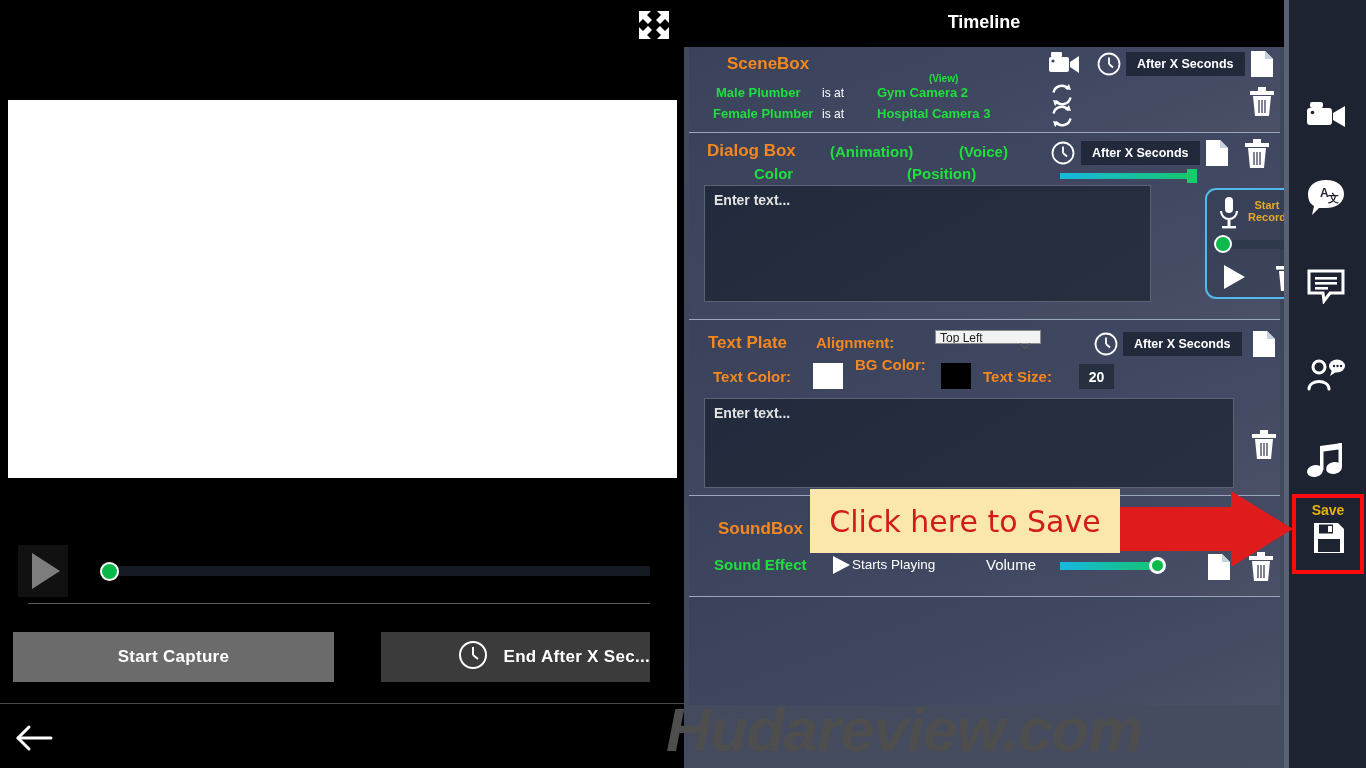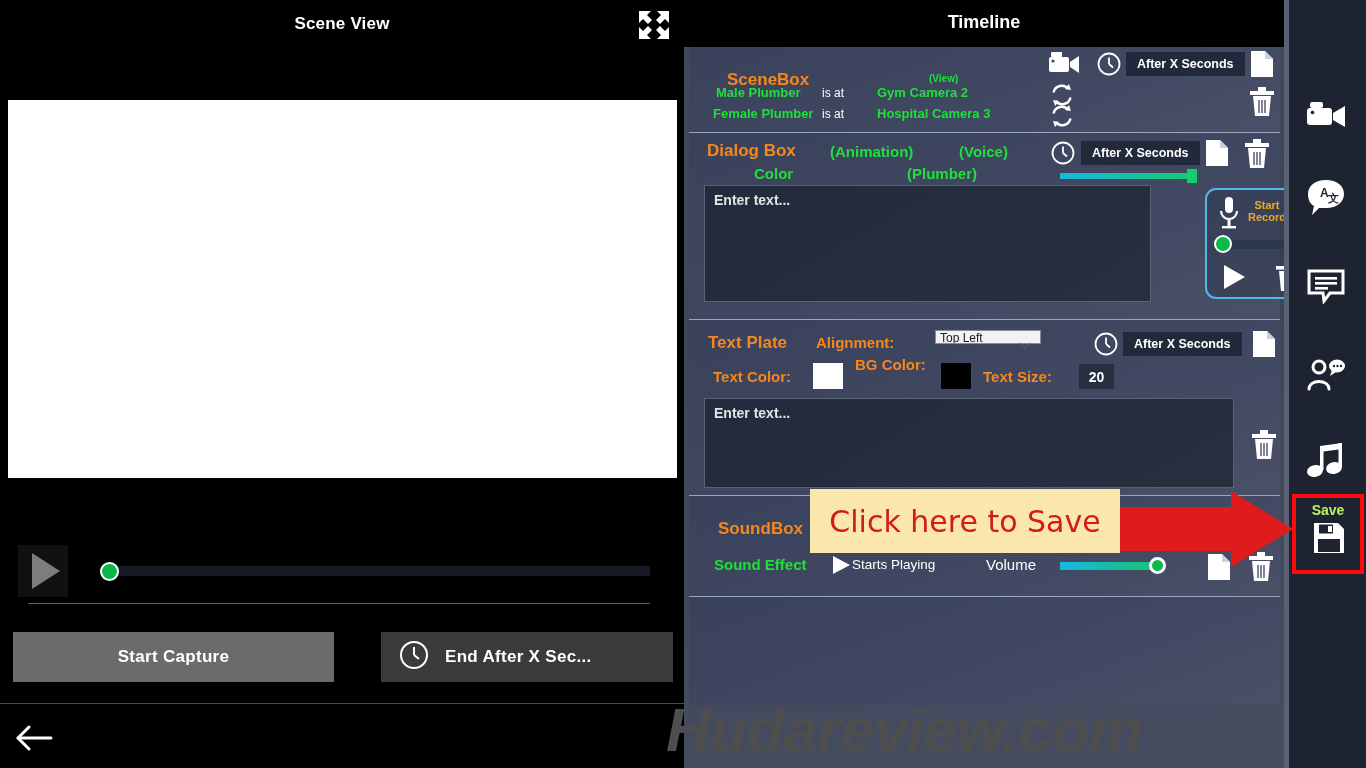--- a/index.html
+++ b/index.html
@@ -54,22 +54,22 @@
     background: #5c5c5c;
   }
   .bigbtn {
     position: absolute; height: 50px; background: #6b6b6b;
     color: #fff; font-size: 17px; font-weight: bold;
     display: flex; align-items: center; justify-content: center;
     cursor: pointer; letter-spacing: .3px;
   }
   #start-capture-btn { left: 13px; top: 632px; width: 321px; }
   #end-after-btn {
-    left: 381px; top: 632px; width: 292px; background: #3b3b3b;
-    justify-content: flex-start; padding-left: 18px; gap: 16px;
+    left: 381px; top: 632px; width: 269px; background: #3b3b3b;
+    justify-content: flex-end; padding-left: 18px; gap: 16px;
   }
   #bottom-bar {
     position: absolute; left: 0; top: 703px; width: 684px; height: 65px;
     background: #000; border-top: 1px solid #4a4a4a;
   }
   #back-arrow {
     position: absolute; left: 14px; top: 18px; width: 40px; height: 32px;
     cursor: pointer;
   }
 
@@ -99,21 +99,21 @@
     position: absolute; left: 5px; width: 591px;
     background: linear-gradient(160deg,#3a415a 0%,#414862 60%,#4a5066 100%);
     border-top: 1px solid #9aa6bd;
   }
   .orange { color: #f4881f; font-weight: bold; }
   .green  { color: #1ee03c; font-weight: bold; }
   .white  { color: #ffffff; font-weight: normal; }
 
   
   #scenebox-block { top: 47px; height: 85px; border-top: none; }
-  #scenebox-title { position: absolute; left: 38px; top: 23px; font-size: 17px; }
+  #scenebox-title { position: absolute; left: 38px; top: 7px; font-size: 17px; }
   #scenebox-view  { position: absolute; left: 240px; top: 26px; font-size: 10px; }
   #male-name   { position: absolute; left: 27px; top: 38px; font-size: 13px; }
   #male-isat   { position: absolute; left: 133px; top: 39px; font-size: 12px; }
   #male-cam    { position: absolute; left: 188px; top: 38px; font-size: 13px; }
   #female-name { position: absolute; left: 24px; top: 59px; font-size: 13px; }
   #female-isat { position: absolute; left: 133px; top: 60px; font-size: 12px; }
   #female-cam  { position: absolute; left: 188px; top: 59px; font-size: 13px; }
   #sb-cam-icon  { position: absolute; left: 359px; top: 3px; width: 32px; height: 26px; cursor: pointer; }
   #sb-sync1 { position: absolute; left: 361px; top: 36px; width: 24px; height: 24px; cursor: pointer; }
   #sb-sync2 { position: absolute; left: 361px; top: 57px; width: 24px; height: 24px; cursor: pointer; }
@@ -258,21 +258,21 @@
   #side-translate { top: 178px; }
   #side-subtitle  { top: 268px; }
   #side-character { top: 356px; }
   #side-music     { top: 442px; }
   #save-highlight {
     position: absolute; left: 1292px; top: 494px; width: 72px; height: 80px;
     border: 4px solid #ff0a0a; background: #1d2330; z-index: 22;
   }
   #save-label {
     position: absolute; left: 0; top: 4px; width: 64px; text-align: center;
-    color: #bef264; font-size: 14px; font-weight: bold;
+    color: #eab308; font-size: 14px; font-weight: bold;
   }
   #save-icon { position: absolute; left: 17px; top: 24px; width: 32px; height: 32px; cursor: pointer; }
 
   
   #callout-box {
     position: absolute; left: 810px; top: 489px; width: 310px; height: 64px;
     background: #fbe7ab; z-index: 35;
     display: flex; align-items: center; justify-content: center;
   }
   #callout-text {
@@ -285,21 +285,20 @@
   }
 </style>
 </head>
 <body>
 
 <div id="root">
 
   <div id="scene-panel">
 
     <div id="scene-header">
-      <div id="scene-title">Scene View</div>
       <div id="expand-icon">
         <svg viewBox="0 0 32 30" width="32" height="30">
           <g fill="#fff">
             <polygon points="1,1 13,1 9,5 14,10 10,14 5,9 1,13"></polygon>
             <polygon points="31,1 19,1 23,5 18,10 22,14 27,9 31,13"></polygon>
             <polygon points="1,29 13,29 9,25 14,20 10,16 5,21 1,17"></polygon>
             <polygon points="31,29 19,29 23,25 18,20 22,16 27,21 31,17"></polygon>
           </g>
         </svg>
       </div>
@@ -428,21 +427,21 @@
         </g>
           </svg>
       </div>
     </div>
 
     <div class="block" id="dialog-block">
       <div class="orange" id="db-title">Dialog Box</div>
       <div class="green" id="db-anim">(Animation)</div>
       <div class="green" id="db-voice">(Voice)</div>
       <div class="green" id="db-name">Color</div>
-      <div class="green" id="db-pos">(Plumber)</div>
+      <div class="green" id="db-pos">(Position)</div>
 
       <div id="db-clock">
         <svg viewBox="0 0 24 24" width="24" height="24">
           <circle cx="12" cy="12" r="10.5" fill="none" stroke="#fff" stroke-width="1.8"></circle>
           <line x1="12" y1="12" x2="12" y2="5.5" stroke="#fff" stroke-width="1.8"></line>
           <line x1="12" y1="12" x2="16" y2="15.5" stroke="#fff" stroke-width="1.8"></line>
         </svg>
       </div>
       <div class="after-pill" id="db-after">After X Seconds</div>
       <div id="db-slider-track"></div>

